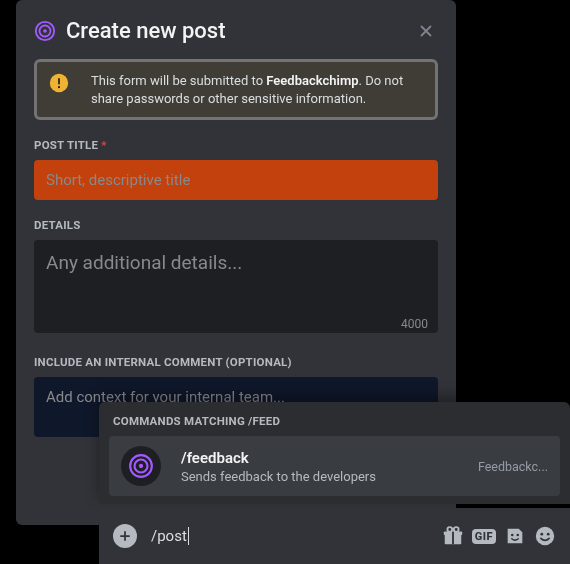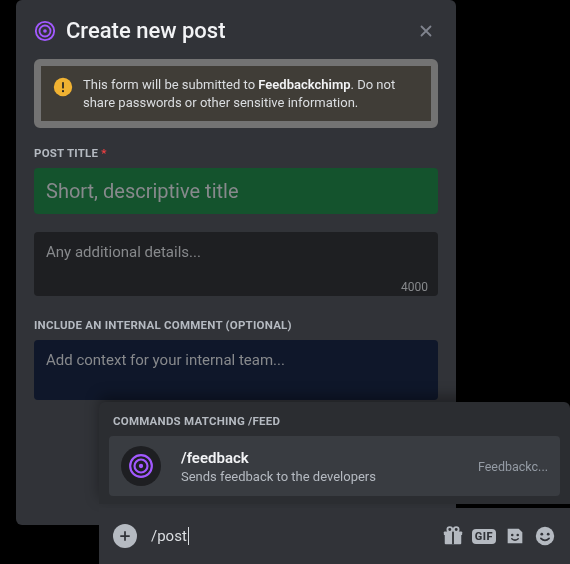--- a/index.html
+++ b/index.html
@@ -2,30 +2,30 @@
 <html><head>
 <meta charset="utf-8">
 <style>
 * { margin: 0; padding: 0; box-sizing: border-box; }
 body { background: #000; font-family: "gg sans", -apple-system, BlinkMacSystemFont, "Segoe UI", Roboto, Helvetica, Arial, sans-serif; width: 570px; height: 564px; overflow: hidden; position: relative; }
 .modal { position: absolute; top: 0; left: 16px; width: 440px; height: 525px; background: #313338; border-radius: 6px; padding: 18px 18px; overflow: hidden; }
 .modal-header { display: flex; align-items: center; gap: 10px; margin-bottom: 16px; }
 .modal-title { color: #f2f3f5; font-size: 22px; font-weight: 500; }
 .close-btn { margin-left: auto; width: 24px; height: 24px; display: flex; align-items: center; justify-content: center; cursor: pointer; }
 .close-btn svg { width: 18px; height: 18px; }
-.warning-box { display: flex; align-items: flex-start; gap: 10px; border: 7px solid #737373; background: rgba(240,178,50,0.08); border-radius: 6px; padding: 10px 12px; margin-bottom: 18px; }
+.warning-box { display: flex; align-items: flex-start; gap: 22px; border: 3px solid #737373; background: rgba(240,178,50,0.08); border-radius: 6px; padding: 10px 12px; margin-bottom: 18px; }
 .warning-icon { width: 20px; height: 20px; flex-shrink: 0; margin-top: 1px; }
 .warning-text { color: #dbdee1; font-size: 13px; line-height: 1.35; }
 .warning-text b { font-weight: 600; color: #f2f3f5; }
 .field-label { color: #b5bac1; font-size: 11.5px; font-weight: 700; letter-spacing: 0.02em; text-transform: uppercase; margin-bottom: 8px; }
 .required { color: #f23f42; margin-left: 3px; }
-.text-input { width: 100%; background: #14532d; border: none; border-radius: 4px; color: #dbdee1; font-size: 20px; padding: 11px 12px; margin-bottom: 18px; outline: none; font-family: inherit; }
+.text-input { width: 100%; background: #c2410c; border: none; border-radius: 4px; color: #dbdee1; font-size: 15px; padding: 11px 12px; margin-bottom: 18px; outline: none; font-family: inherit; }
 .text-input::placeholder { color: #87898c; }
 .textarea-wrap { position: relative; margin-bottom: 18px; }
-.textarea { width: 100%; background: #1e1f22; border: none; border-radius: 4px; color: #dbdee1; font-size: 15px; padding: 11px 12px 24px 12px; outline: none; resize: none; font-family: inherit; height: 64px; }
+.textarea { width: 100%; background: #1e1f22; border: none; border-radius: 4px; color: #dbdee1; font-size: 19px; padding: 11px 12px 24px 12px; outline: none; resize: none; font-family: inherit; height: 93px; }
 .textarea::placeholder { color: #87898c; }
 .char-count { position: absolute; right: 10px; bottom: 6px; color: #87898c; font-size: 12px; }
 .comment-input-wrap { width: 100%; background: #0f172a; border-radius: 4px; padding: 11px 12px; height: 60px; color: #87898c; font-size: 15px; }
 
 .command-popup { position: absolute; left: 99px; top: 402px; width: 471px; background: #2b2d31; border-radius: 6px 6px 0 0; padding: 10px 10px 8px 10px; box-shadow: 0 -6px 14px rgba(0,0,0,0.35); }
 .popup-header { color: #b5bac1; font-size: 11.5px; font-weight: 700; letter-spacing: 0.02em; margin: 2px 4px 8px 4px; }
 .command-item { display: flex; align-items: center; gap: 20px; background: #393c41; border-radius: 4px; padding: 10px 12px; }
 .command-icon-wrap { width: 40px; height: 40px; border-radius: 50%; background: #1e1f22; display: flex; align-items: center; justify-content: center; flex-shrink: 0; }
 .command-text { display: flex; flex-direction: column; gap: 2px; flex: 1; min-width: 0; }
 .command-name { color: #f2f3f5; font-size: 15px; font-weight: 600; }
@@ -74,20 +74,21 @@
     <div class="warning-text">
       <span>This form will be submitted to </span><b>Feedbackchimp</b><span>. Do not share passwords or other sensitive information.</span>
     </div>
   </div>
 
   <div class="field-label">
     <span>POST TITLE</span><span class="required">*</span>
   </div>
   <input class="text-input" type="text" placeholder="Short, descriptive title" style="">
 
+  <div class="field-label">DETAILS</div>
   <div class="textarea-wrap">
     <textarea class="textarea" placeholder="Any additional details..." style=""></textarea>
     <div class="char-count">4000</div>
   </div>
 
   <div class="field-label">INCLUDE AN INTERNAL COMMENT (OPTIONAL)</div>
   <div class="comment-input-wrap">
     <span>Add context for your internal team...</span>
   </div>
 </div>

